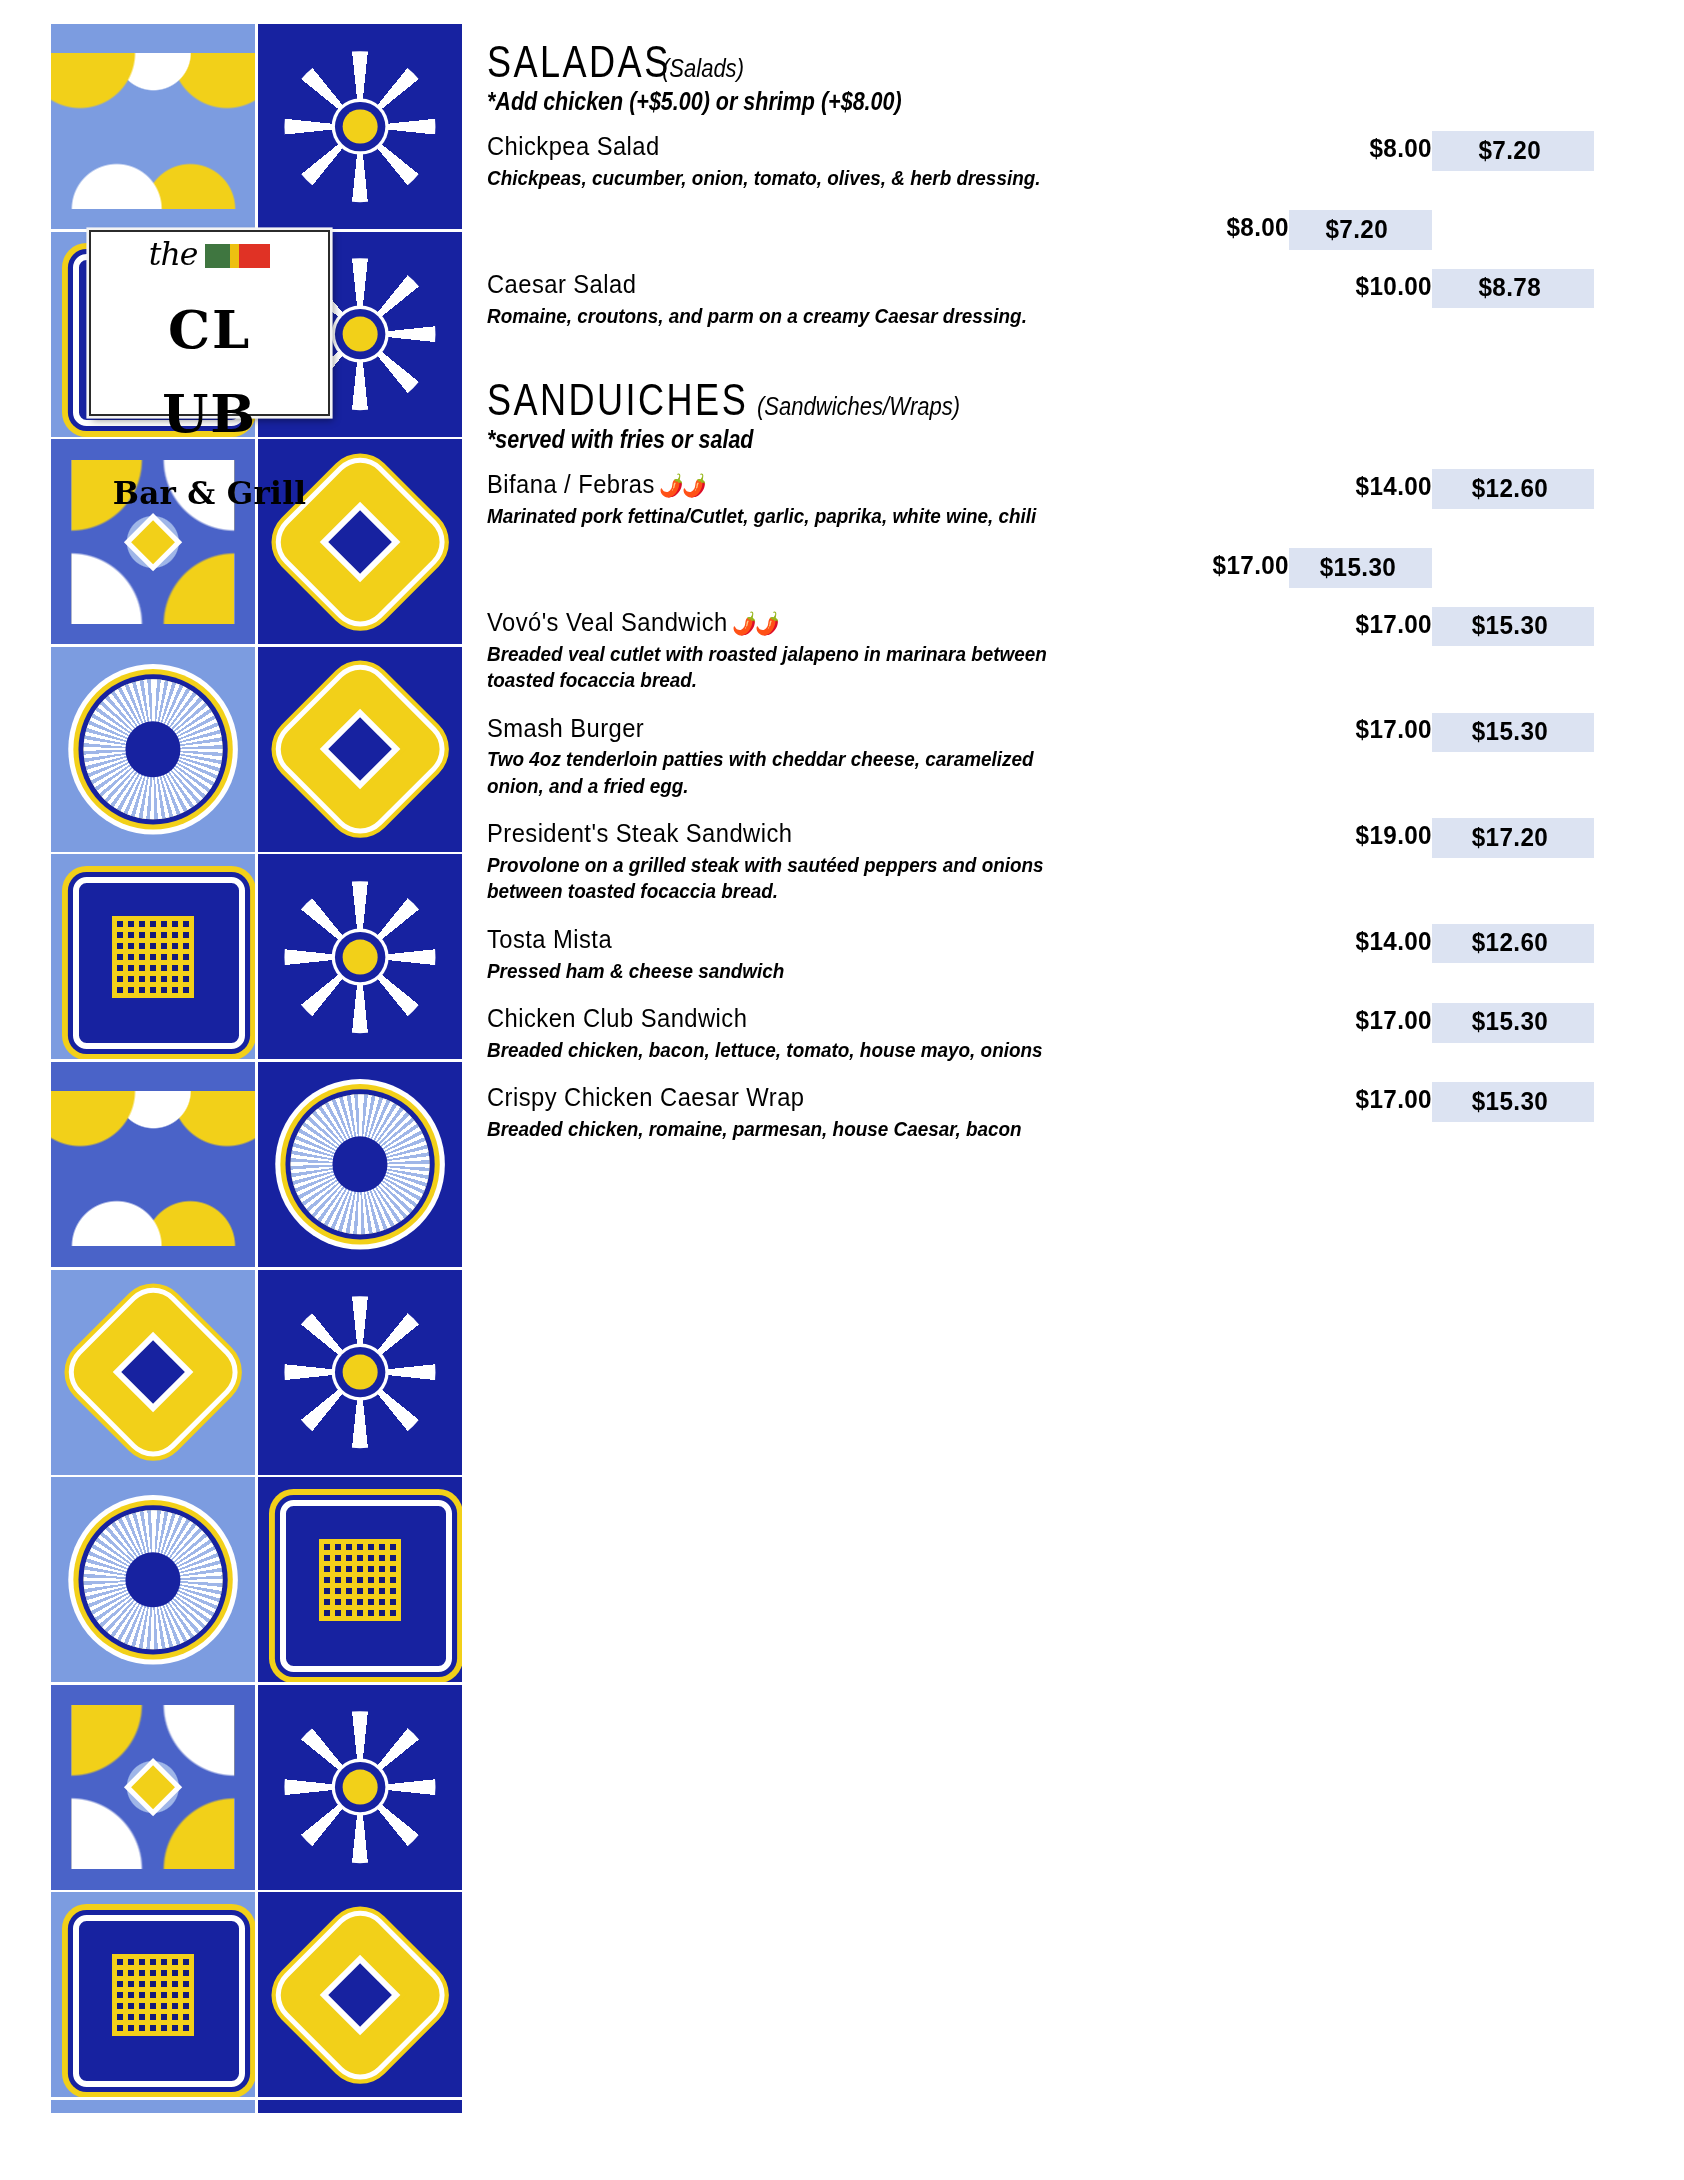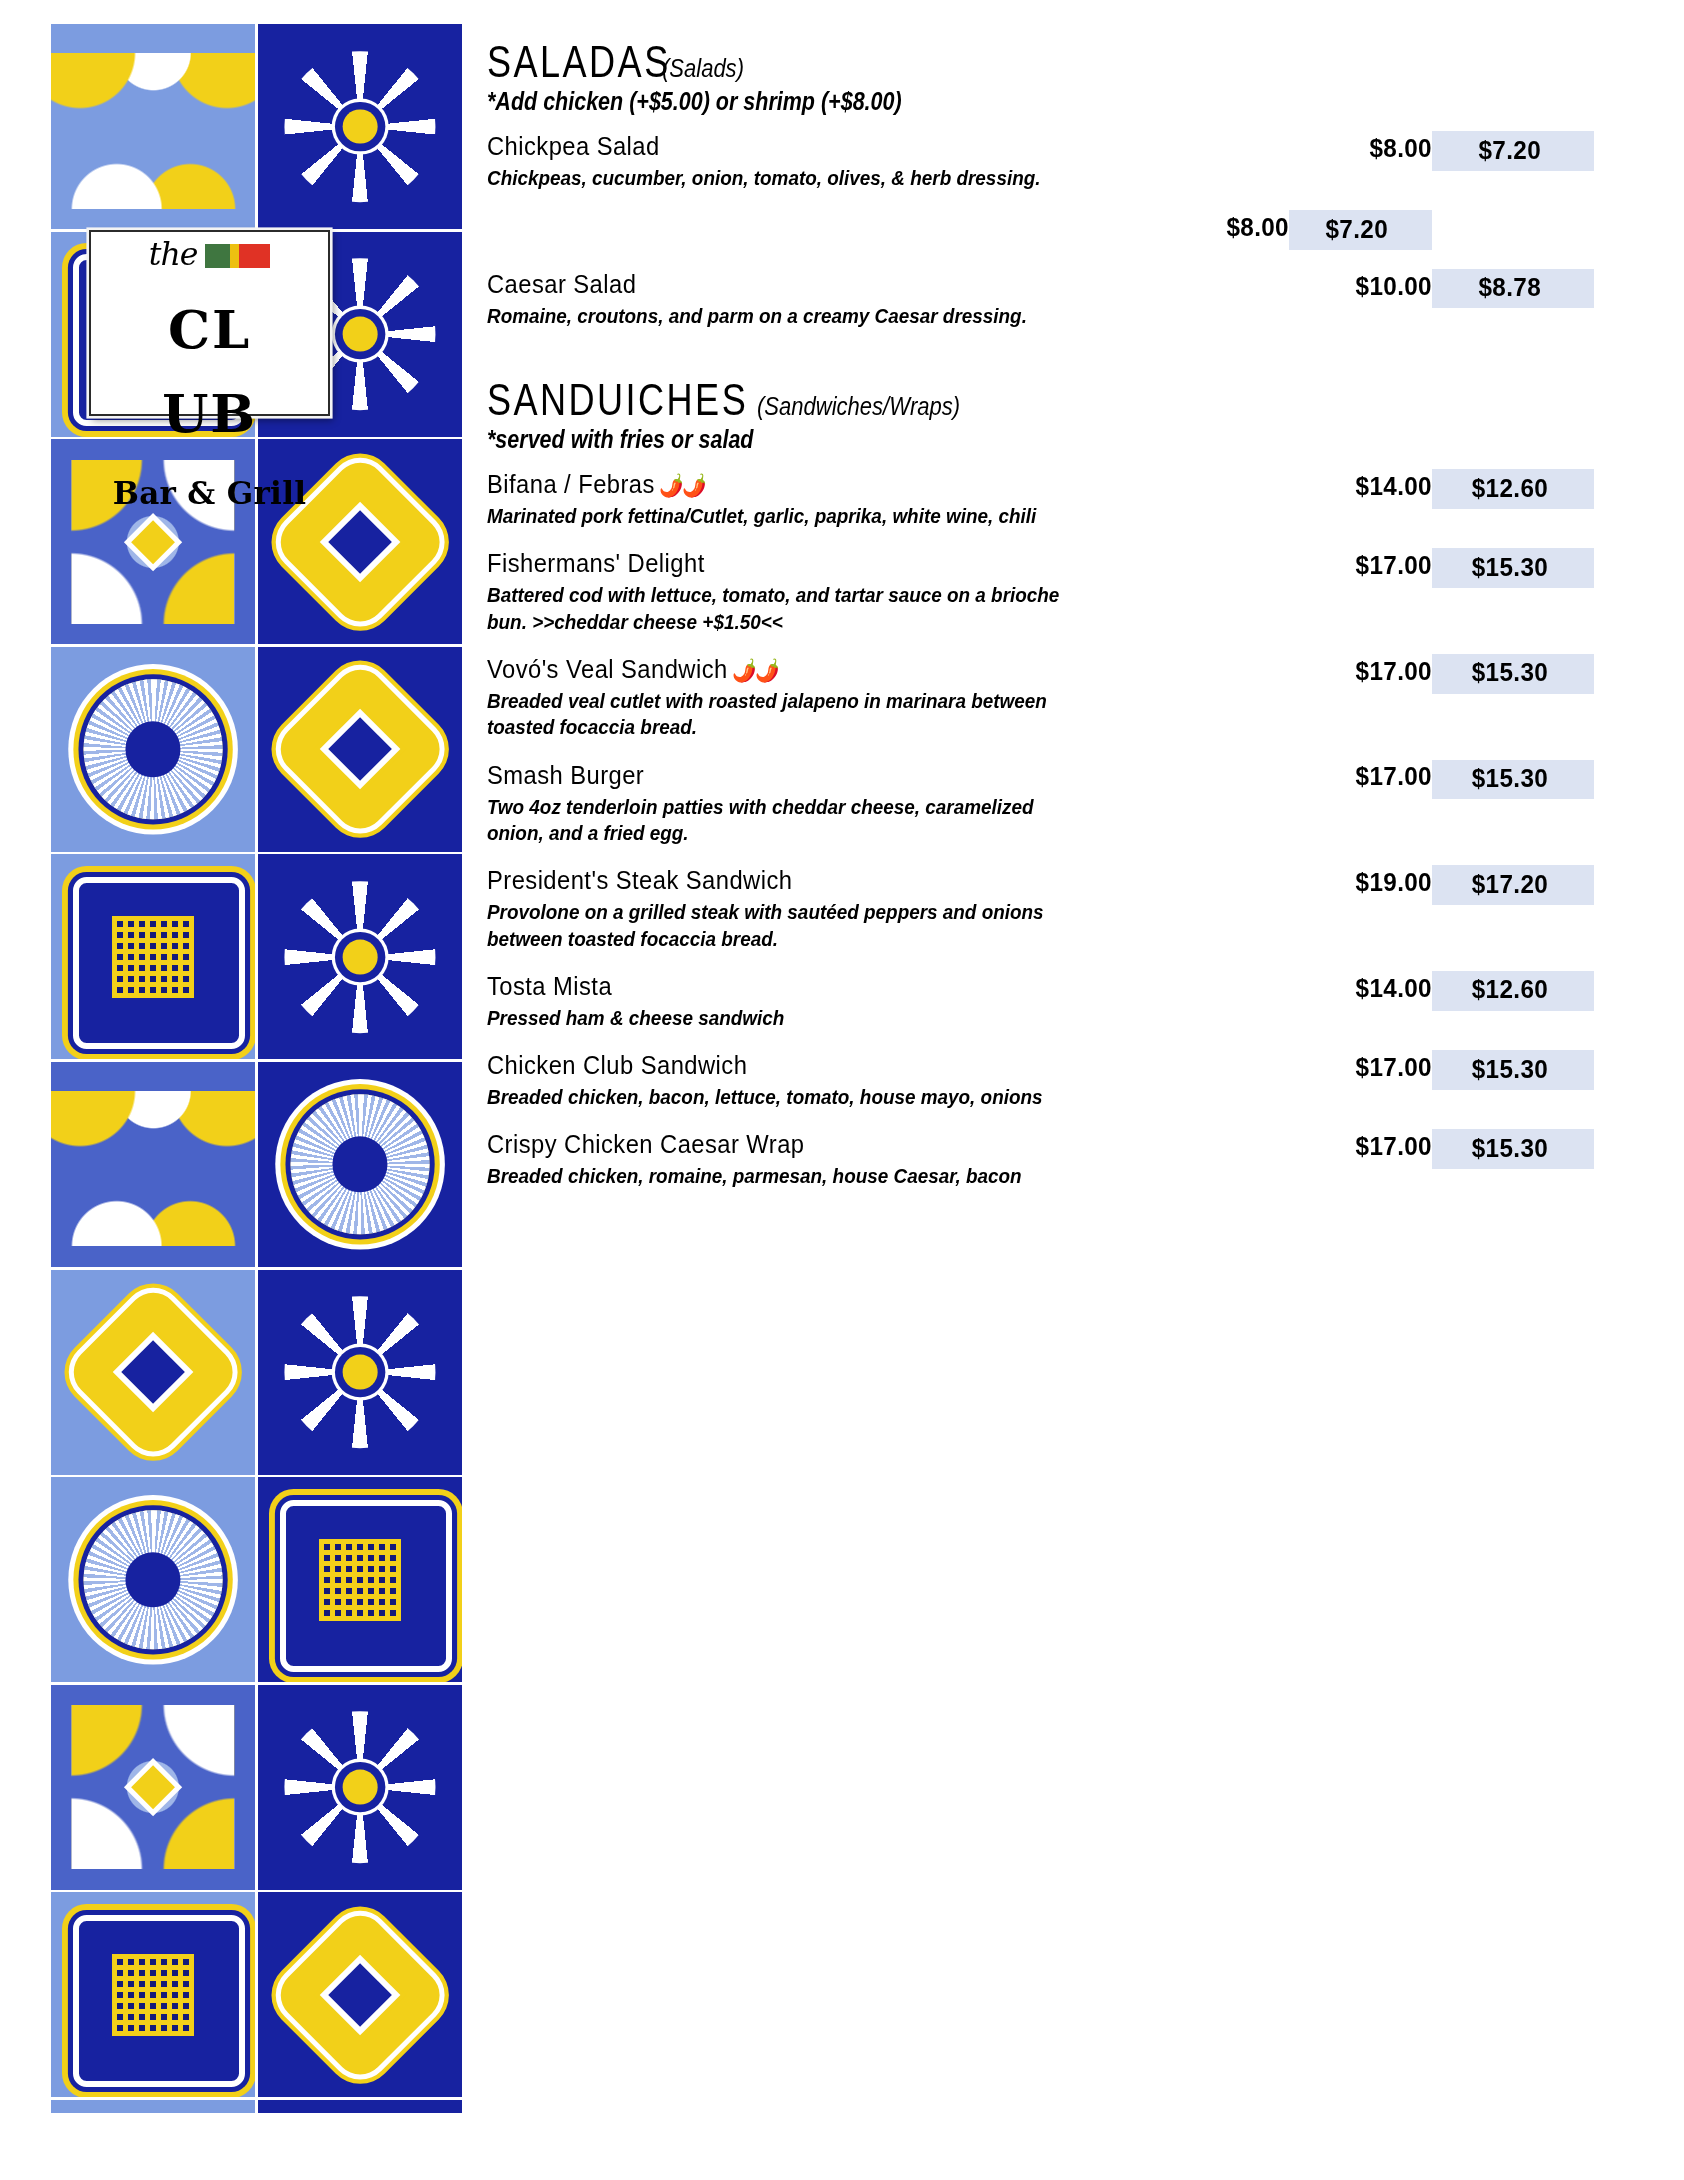--- a/index.html
+++ b/index.html
@@ -333,24 +333,20 @@
       <div class="items">
         <div class="item">
           <div class="item-main">
             <div class="item-name"><span>Bifana / Febras</span><span class="chilis">🌶️🌶️</span></div>
             <div class="item-desc">Marinated pork fettina/Cutlet, garlic, paprika, white wine, chili</div>
           </div>
           <div class="price-old">$14.00</div>
           <div class="price-new" style="background: rgb(220, 227, 242);"><span>$12.60</span></div>
         </div>
         <div class="item">
-          <div class="item-main">
-            <div class="item-name"><span>Fishermans' Delight</span></div>
-            <div class="item-desc">Battered cod with lettuce, tomato, and tartar sauce on a brioche bun.   &gt;&gt;cheddar cheese +$1.50&lt;&lt;</div>
-          </div>
           <div class="price-old">$17.00</div>
           <div class="price-new" style="background: rgb(220, 227, 242);"><span>$15.30</span></div>
         </div>
         <div class="item">
           <div class="item-main">
             <div class="item-name"><span>Vovó's Veal Sandwich</span><span class="chilis">🌶️🌶️</span></div>
             <div class="item-desc">Breaded veal cutlet with roasted jalapeno in marinara between toasted focaccia bread.</div>
           </div>
           <div class="price-old">$17.00</div>
           <div class="price-new" style="background: rgb(220, 227, 242);"><span>$15.30</span></div>

